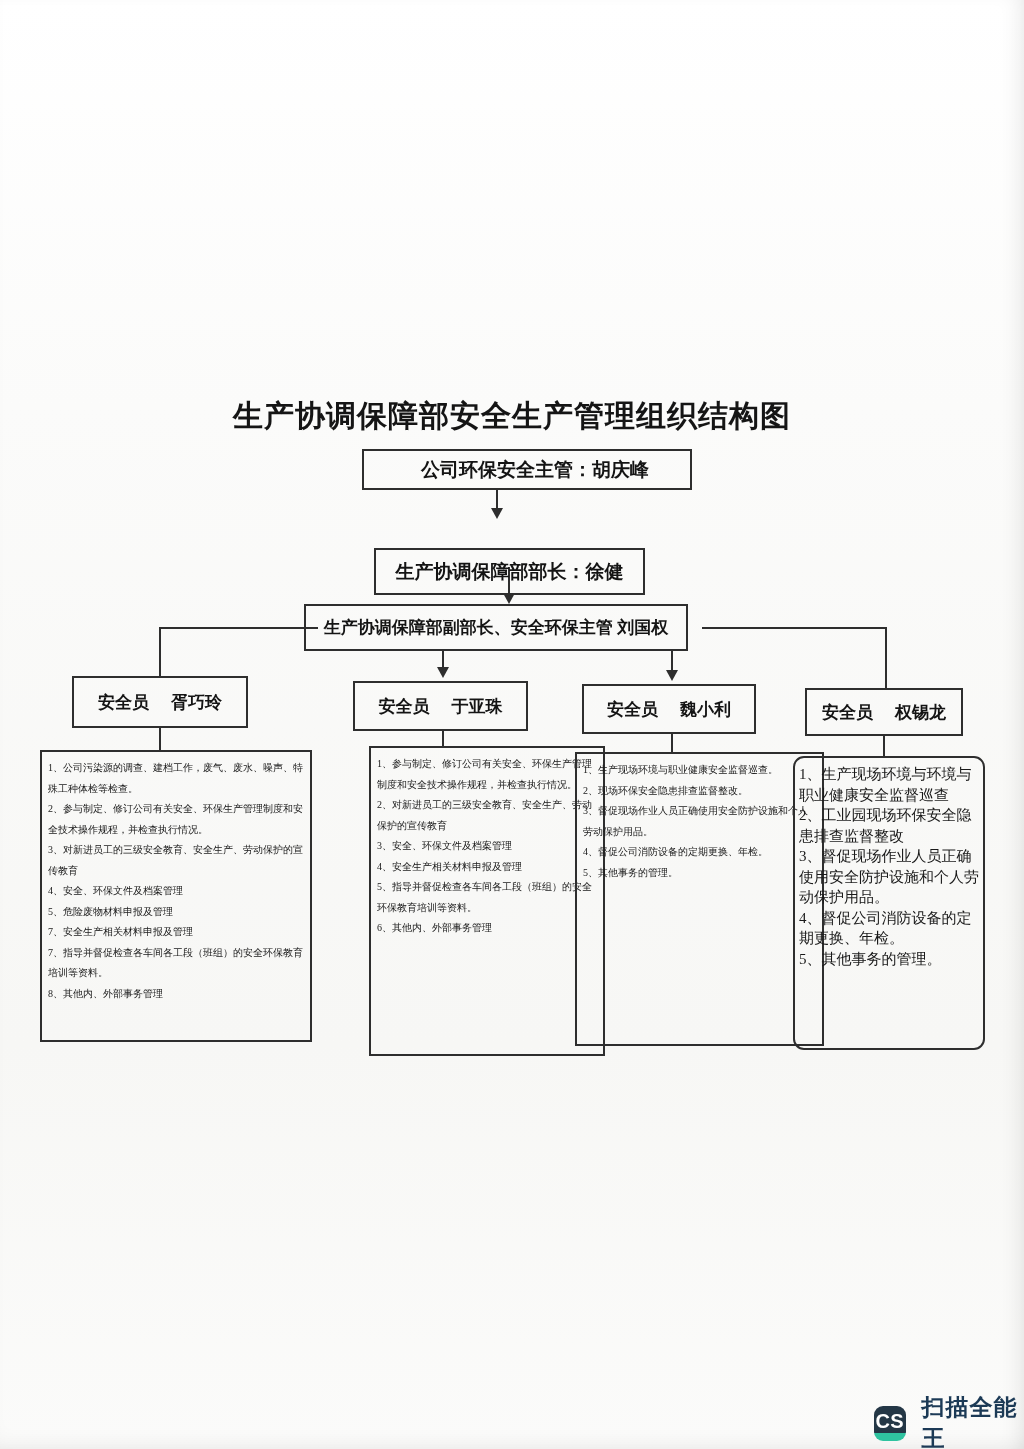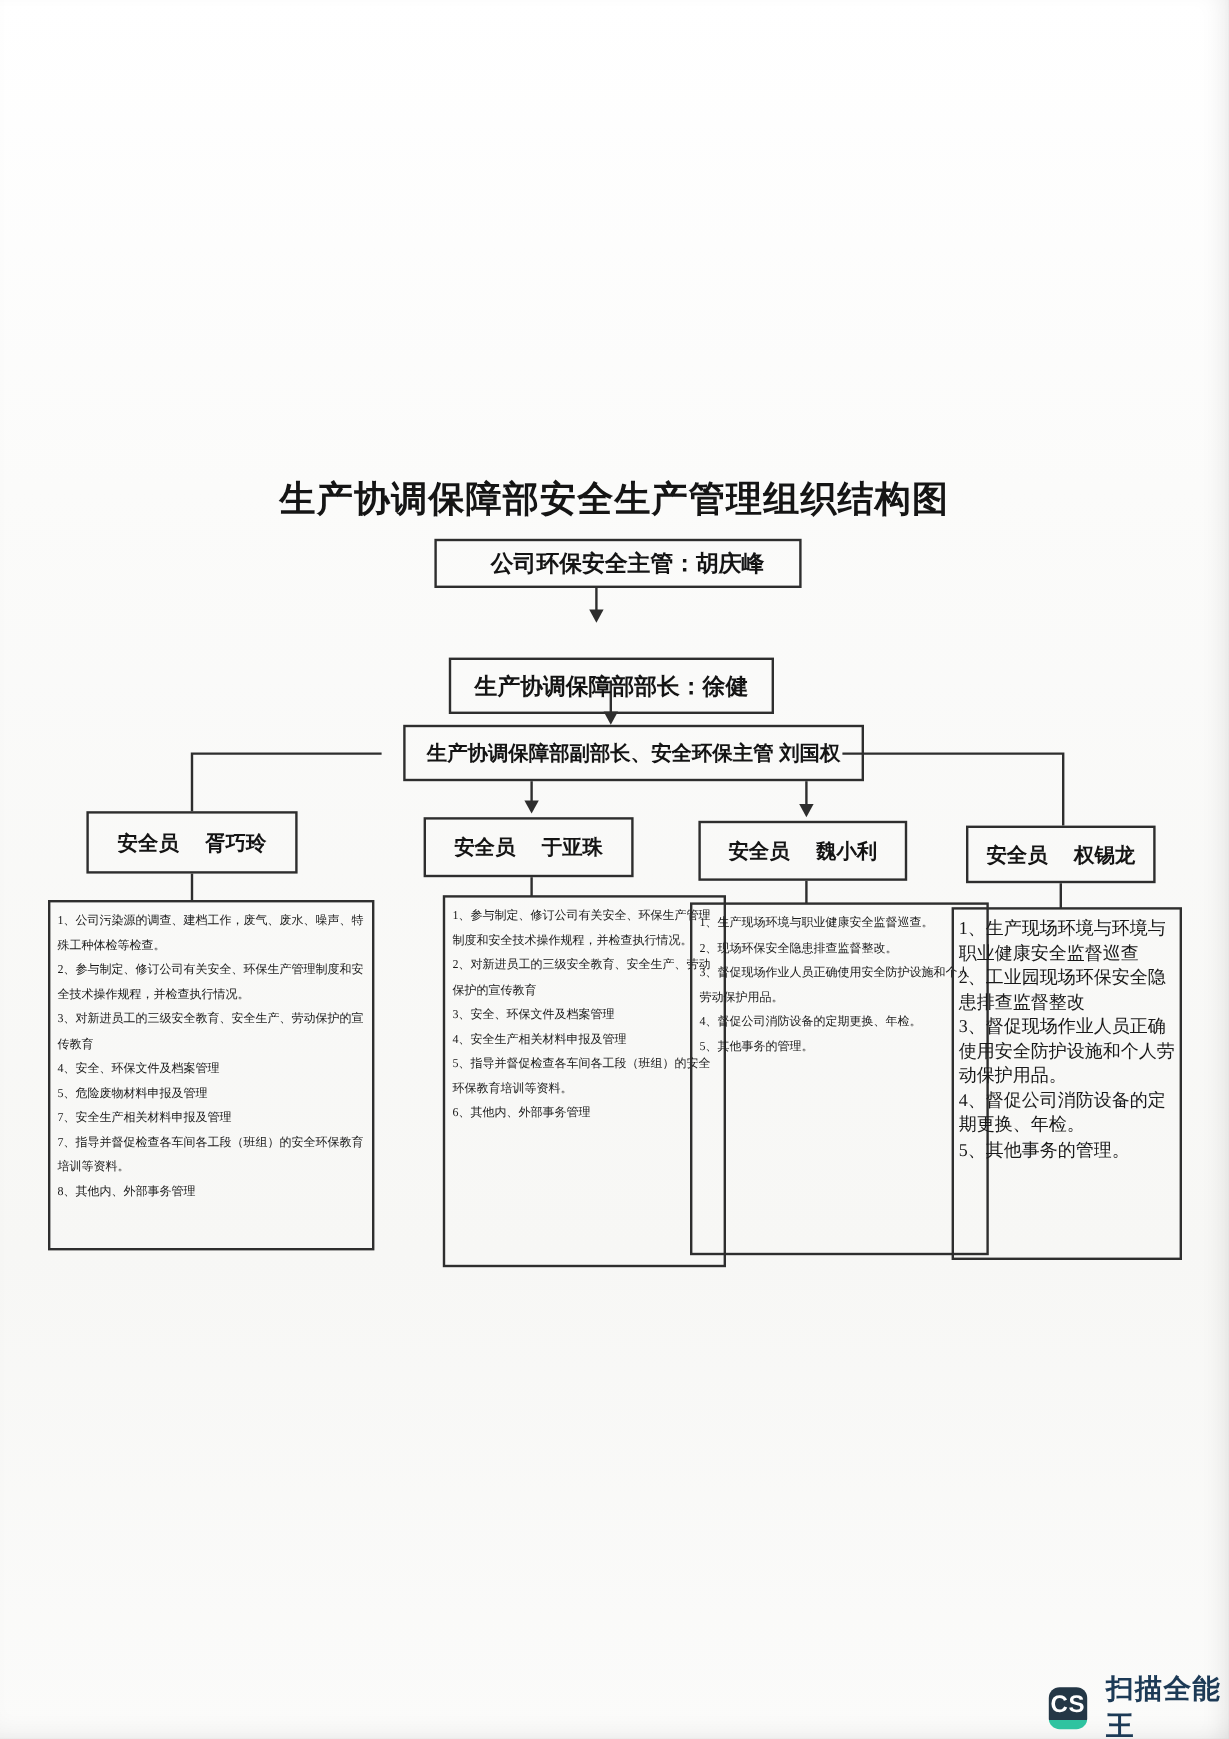--- a/index.html
+++ b/index.html
@@ -25,43 +25,43 @@
   }
   .node {
     position: absolute;
     border: 2px solid #2e2e2e;
     background: transparent;
     display: flex; align-items: center; justify-content: center;
     font-weight: bold; color: #141414;
     box-sizing: border-box;
     white-space: nowrap;
   }
-  .lvl1 { left: 362px; top: 449px; width: 306px; height: 41px; font-size: 19px; padding-left: 16px; }
+  .lvl1 { left: 362px; top: 449px; width: 330px; height: 41px; font-size: 19px; padding-left: 16px; }
   .lvl2 { left: 374px; top: 520px; width: 271px; height: 47px; font-size: 19px; margin-top: 28px; }
-  .lvl3 { left: 336px; top: 604px; width: 384px; height: 47px; font-size: 17px; }
+  .lvl3 { left: 304px; top: 604px; width: 384px; height: 47px; font-size: 17px; }
   .officer { height: 52px; font-size: 17px; }
   .officer .gap { display: inline-block; width: 22px; }
   .off-1 { left: 72px;  top: 676px; width: 176px; }
   .off-2 { left: 353px; top: 681px; width: 175px; height: 50px; }
   .off-3 { left: 582px; top: 684px; width: 174px; height: 50px; }
   .off-4 { left: 805px; top: 688px; width: 158px; height: 48px; }
   .duty-box {
     position: absolute;
     border: 2px solid #2e2e2e;
     box-sizing: border-box;
     font-family: "Liberation Serif", serif;
     font-size: 10px; line-height: 20.5px;
     color: #191919;
     padding: 6px 6px;
     overflow: hidden;
   }
   .duty-1 { left: 40px;  top: 750px; width: 272px; height: 292px; }
   .duty-2 { left: 330px; top: 746px; width: 236px; height: 310px; margin-left: 39px; }
   .duty-3 { left: 575px; top: 752px; width: 249px; height: 294px; }
-  .duty-4 { left: 793px; top: 756px; width: 192px; height: 294px; font-size: 15px; padding: 6px 4px; }
+  .duty-4 { left: 793px; top: 756px; width: 192px; height: 294px; font-size: 15px; padding: 6px 4px; border-radius: 11px; }
   .connectors { position: absolute; left: 0; top: 0; pointer-events: none; }
   .footer {
     position: absolute; left: 846px; top: 1392px;
     display: flex; align-items: center; margin-left: 28px;
   }
   .cs-badge {
     width: 37px; height: 35px;
     border-radius: 9px;
     background: linear-gradient(180deg, #243746 0%, #243746 78%, #2fc3a0 78%, #2fc3a0 100%);
     color: #ffffff;

